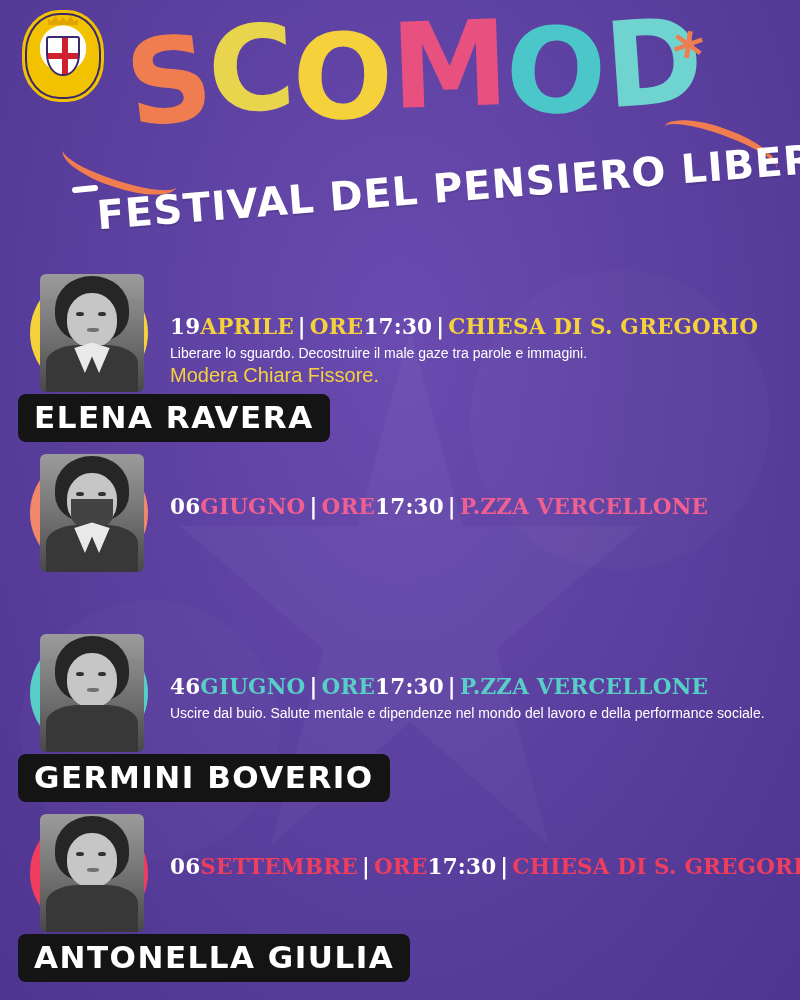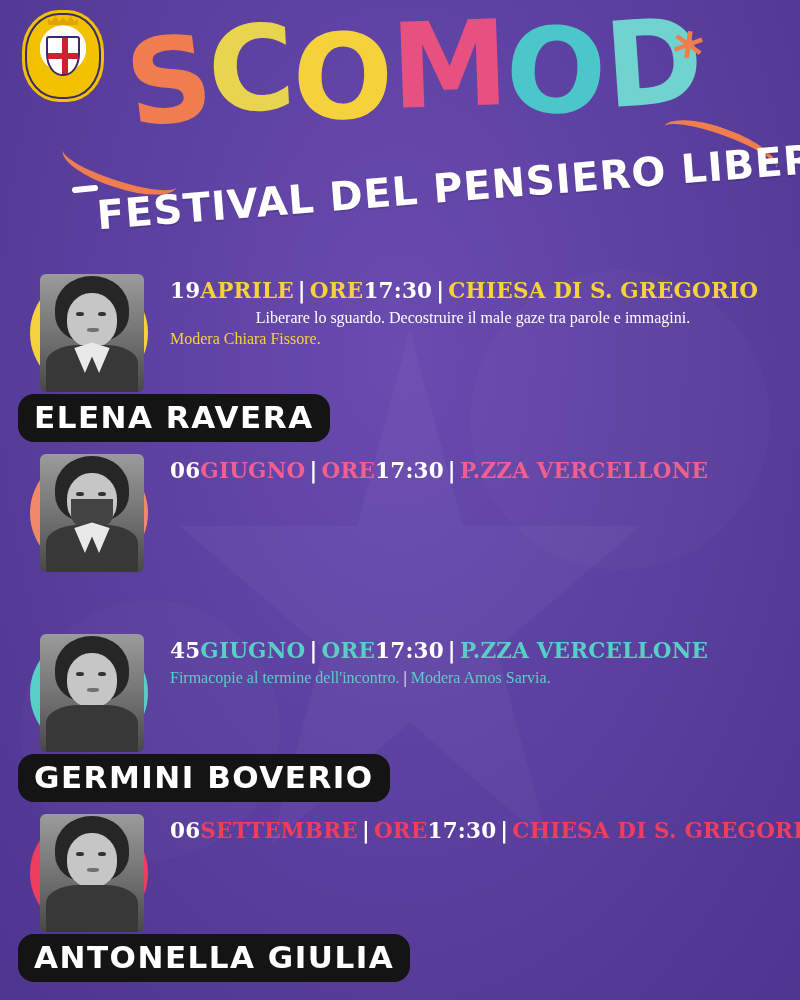--- a/index.html
+++ b/index.html
@@ -170,47 +170,47 @@
     position: absolute;
     left: 18px;
     bottom: 8px;
     background: #141414;
     color: #ffffff;
     font-family: "DejaVu Sans", sans-serif;
     font-weight: 700;
     font-size: 31px;
     letter-spacing: 1.5px;
     padding: 5px 16px 7px;
-    border-radius: 16px;
+    border-radius: 8px;
     white-space: nowrap;
   }
 
   .text-block {
     position: absolute; left: 170px; top: 8px; right: 24px;
   }
   .meta {
     font-family: "DejaVu Serif", serif;
     font-weight: 700;
     font-size: 21.5px;
     letter-spacing: 0.2px;
     margin-bottom: 5px;
     white-space: nowrap;
+    margin-top: 36px;
   }
   .meta .white { color: #ffffff; }
   .meta .sep { color: #ffffff; padding: 0 4px; }
   .desc {
-    font-family: Liberation Serif, serif;
+    font-family: Liberation Sans, sans-serif;
     color: #ffffff;
-    font-size: 16px;
+    font-size: 14px;
     line-height: 1.3;
-    text-align: center;
   }
   .mod-line {
-    font-family: Liberation Serif, serif;
-    font-size: 16px;
+    font-family: Liberation Sans, sans-serif;
+    font-size: 20px;
     line-height: 1.3;
   }
   .mod-line .white { color: #ffffff; }
 
   
   .acc-yellow { color: #f5d23c; }
   .acc-pink   { color: #ef5f90; }
   .acc-teal   { color: #58cfc6; }
   .acc-red    { color: #ef3d5e; }
 
@@ -309,23 +309,23 @@
               <div class="p-face"></div>
             <div class="p-eye l"></div>
               <div class="p-eye r"></div>
               <div class="p-mouth"></div>
             <div class="p-body"></div>
           </div>
         </div>
       </div>
       <div class="text-block">
         <div class="meta">
-          <span class="white">45</span><span class="acc-teal">GIUGNO</span><span class="sep">|</span><span class="acc-teal">ORE</span><span class="white">17:30</span><span class="sep">|</span><span class="acc-teal">P.ZZA VERCELLONE</span>
-        </div>
-        <div class="mod-line"><span class="acc-teal">Firmacopie al termine dell'incontro.</span><span class="white"> | </span><span class="acc-teal">Modera Amos Sarvia.</span></div>
+          <span class="white">46</span><span class="acc-teal">GIUGNO</span><span class="sep">|</span><span class="acc-teal">ORE</span><span class="white">17:30</span><span class="sep">|</span><span class="acc-teal">P.ZZA VERCELLONE</span>
+        </div>
+        <div class="desc">Uscire dal buio. Salute mentale e dipendenze nel mondo del lavoro e della performance sociale.</div>
       </div>
       <div class="name-tag">GERMINI BOVERIO</div>
     </div>
 
     <div class="event">
       <div class="portrait-wrap">
         <div class="portrait-circle c-red"></div>
         <div class="portrait-photo">
           <div class="photo-inner">
             <div class="p-bg"></div>

